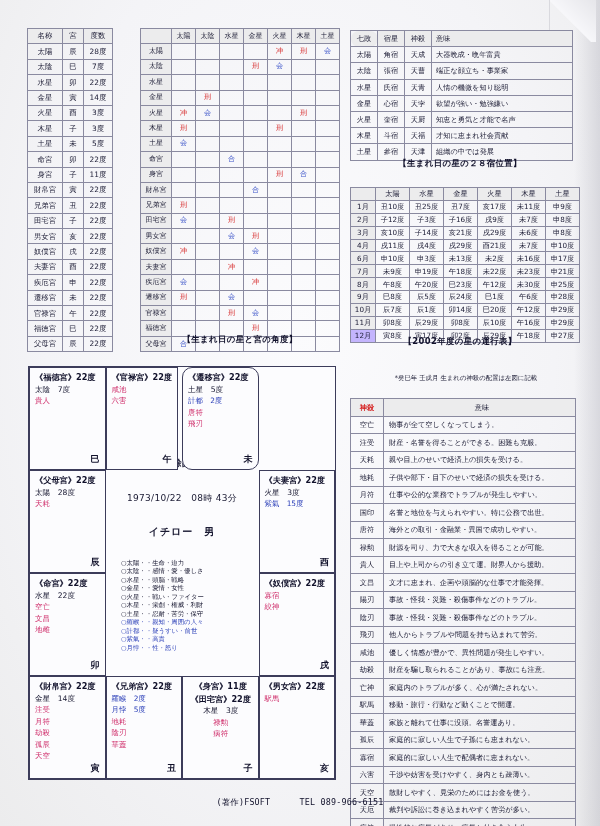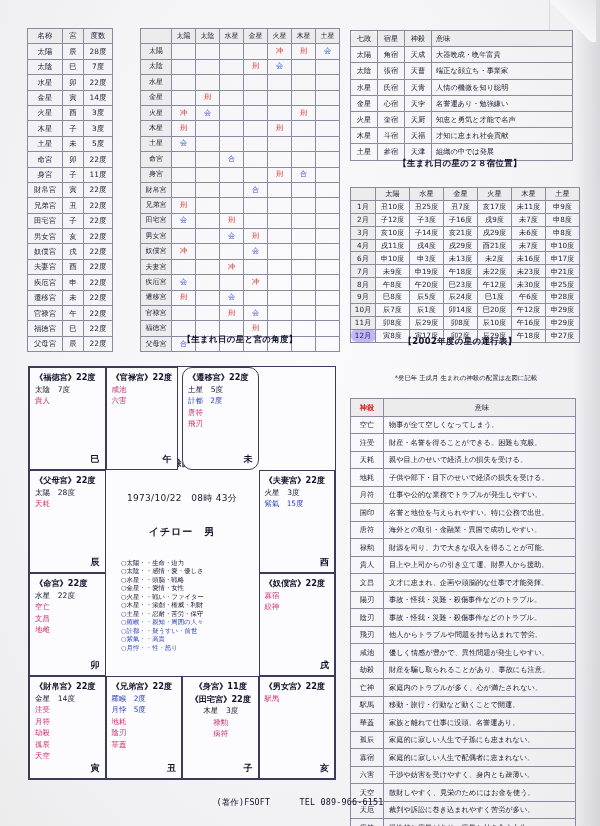--- a/index.html
+++ b/index.html
@@ -467,21 +467,21 @@
         <tr>
           <td class="a">水星</td>
           <td class="b">氏宿</td>
           <td class="c">天青</td>
           <td class="d">人情の機微を知り聡明</td>
         </tr>
         <tr>
           <td class="a">金星</td>
           <td class="b">心宿</td>
           <td class="c">天孛</td>
-          <td class="d">名誉運あり・勉強嫌い</td>
+          <td class="d">欲望が強い・勉強嫌い</td>
         </tr>
         <tr>
           <td class="a">火星</td>
           <td class="b">奎宿</td>
           <td class="c">天厨</td>
           <td class="d">知恵と勇気と才能で名声</td>
         </tr>
         <tr>
           <td class="a">木星</td>
           <td class="b">斗宿</td>
@@ -595,21 +595,21 @@
         <tr>
           <td class="m" style="background: rgb(236, 236, 237);">11月</td>
           <td class="v">卯8度</td>
           <td class="v">辰29度</td>
           <td class="v">卯8度</td>
           <td class="v">辰10度</td>
           <td class="v">午16度</td>
           <td class="v">申29度</td>
         </tr>
         <tr>
-          <td class="m" style="background: #c4b5fd; border-radius: 6px;">12月</td>
+          <td class="m" style="background: #c4b5fd;">12月</td>
           <td class="v">寅8度</td>
           <td class="v">寅17度</td>
           <td class="v">卯2度</td>
           <td class="v">辰29度</td>
           <td class="v">午18度</td>
           <td class="v">申27度</td>
         </tr>
       </tbody>
   </table>
   <div class="cap" style="left:350px;top:336px;width:220px;text-align:center;">【2002年度の星の運行表】</div>

